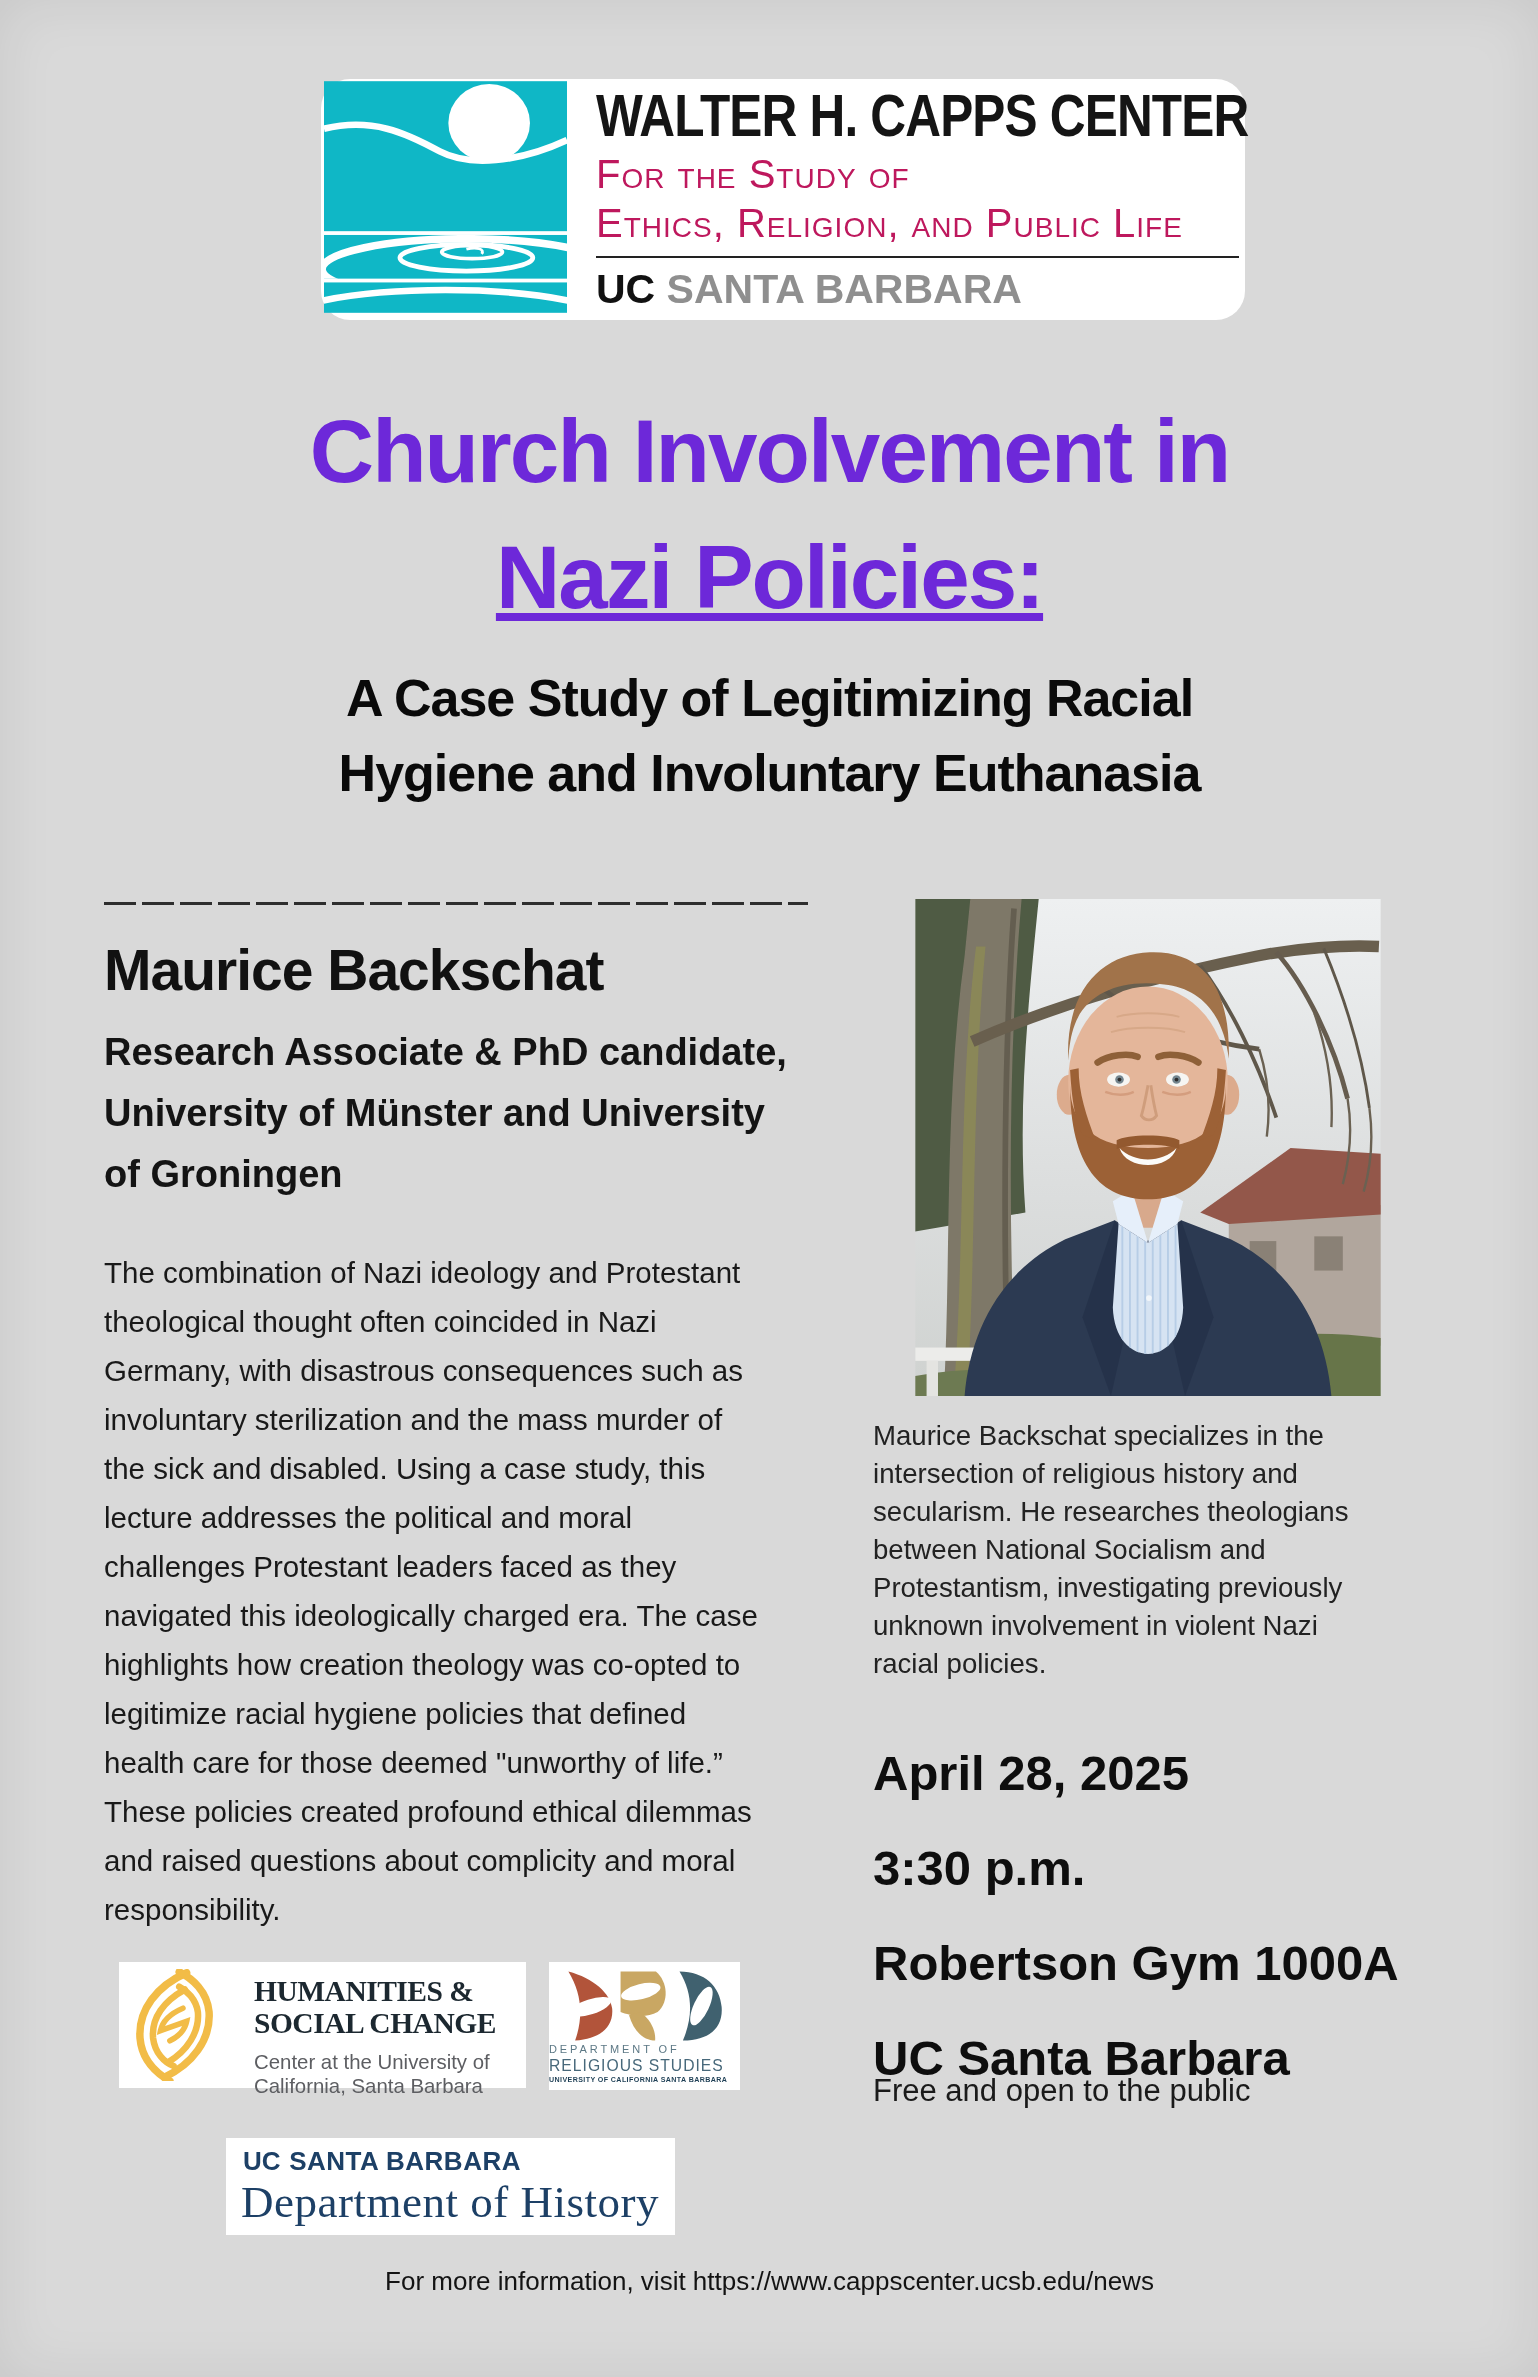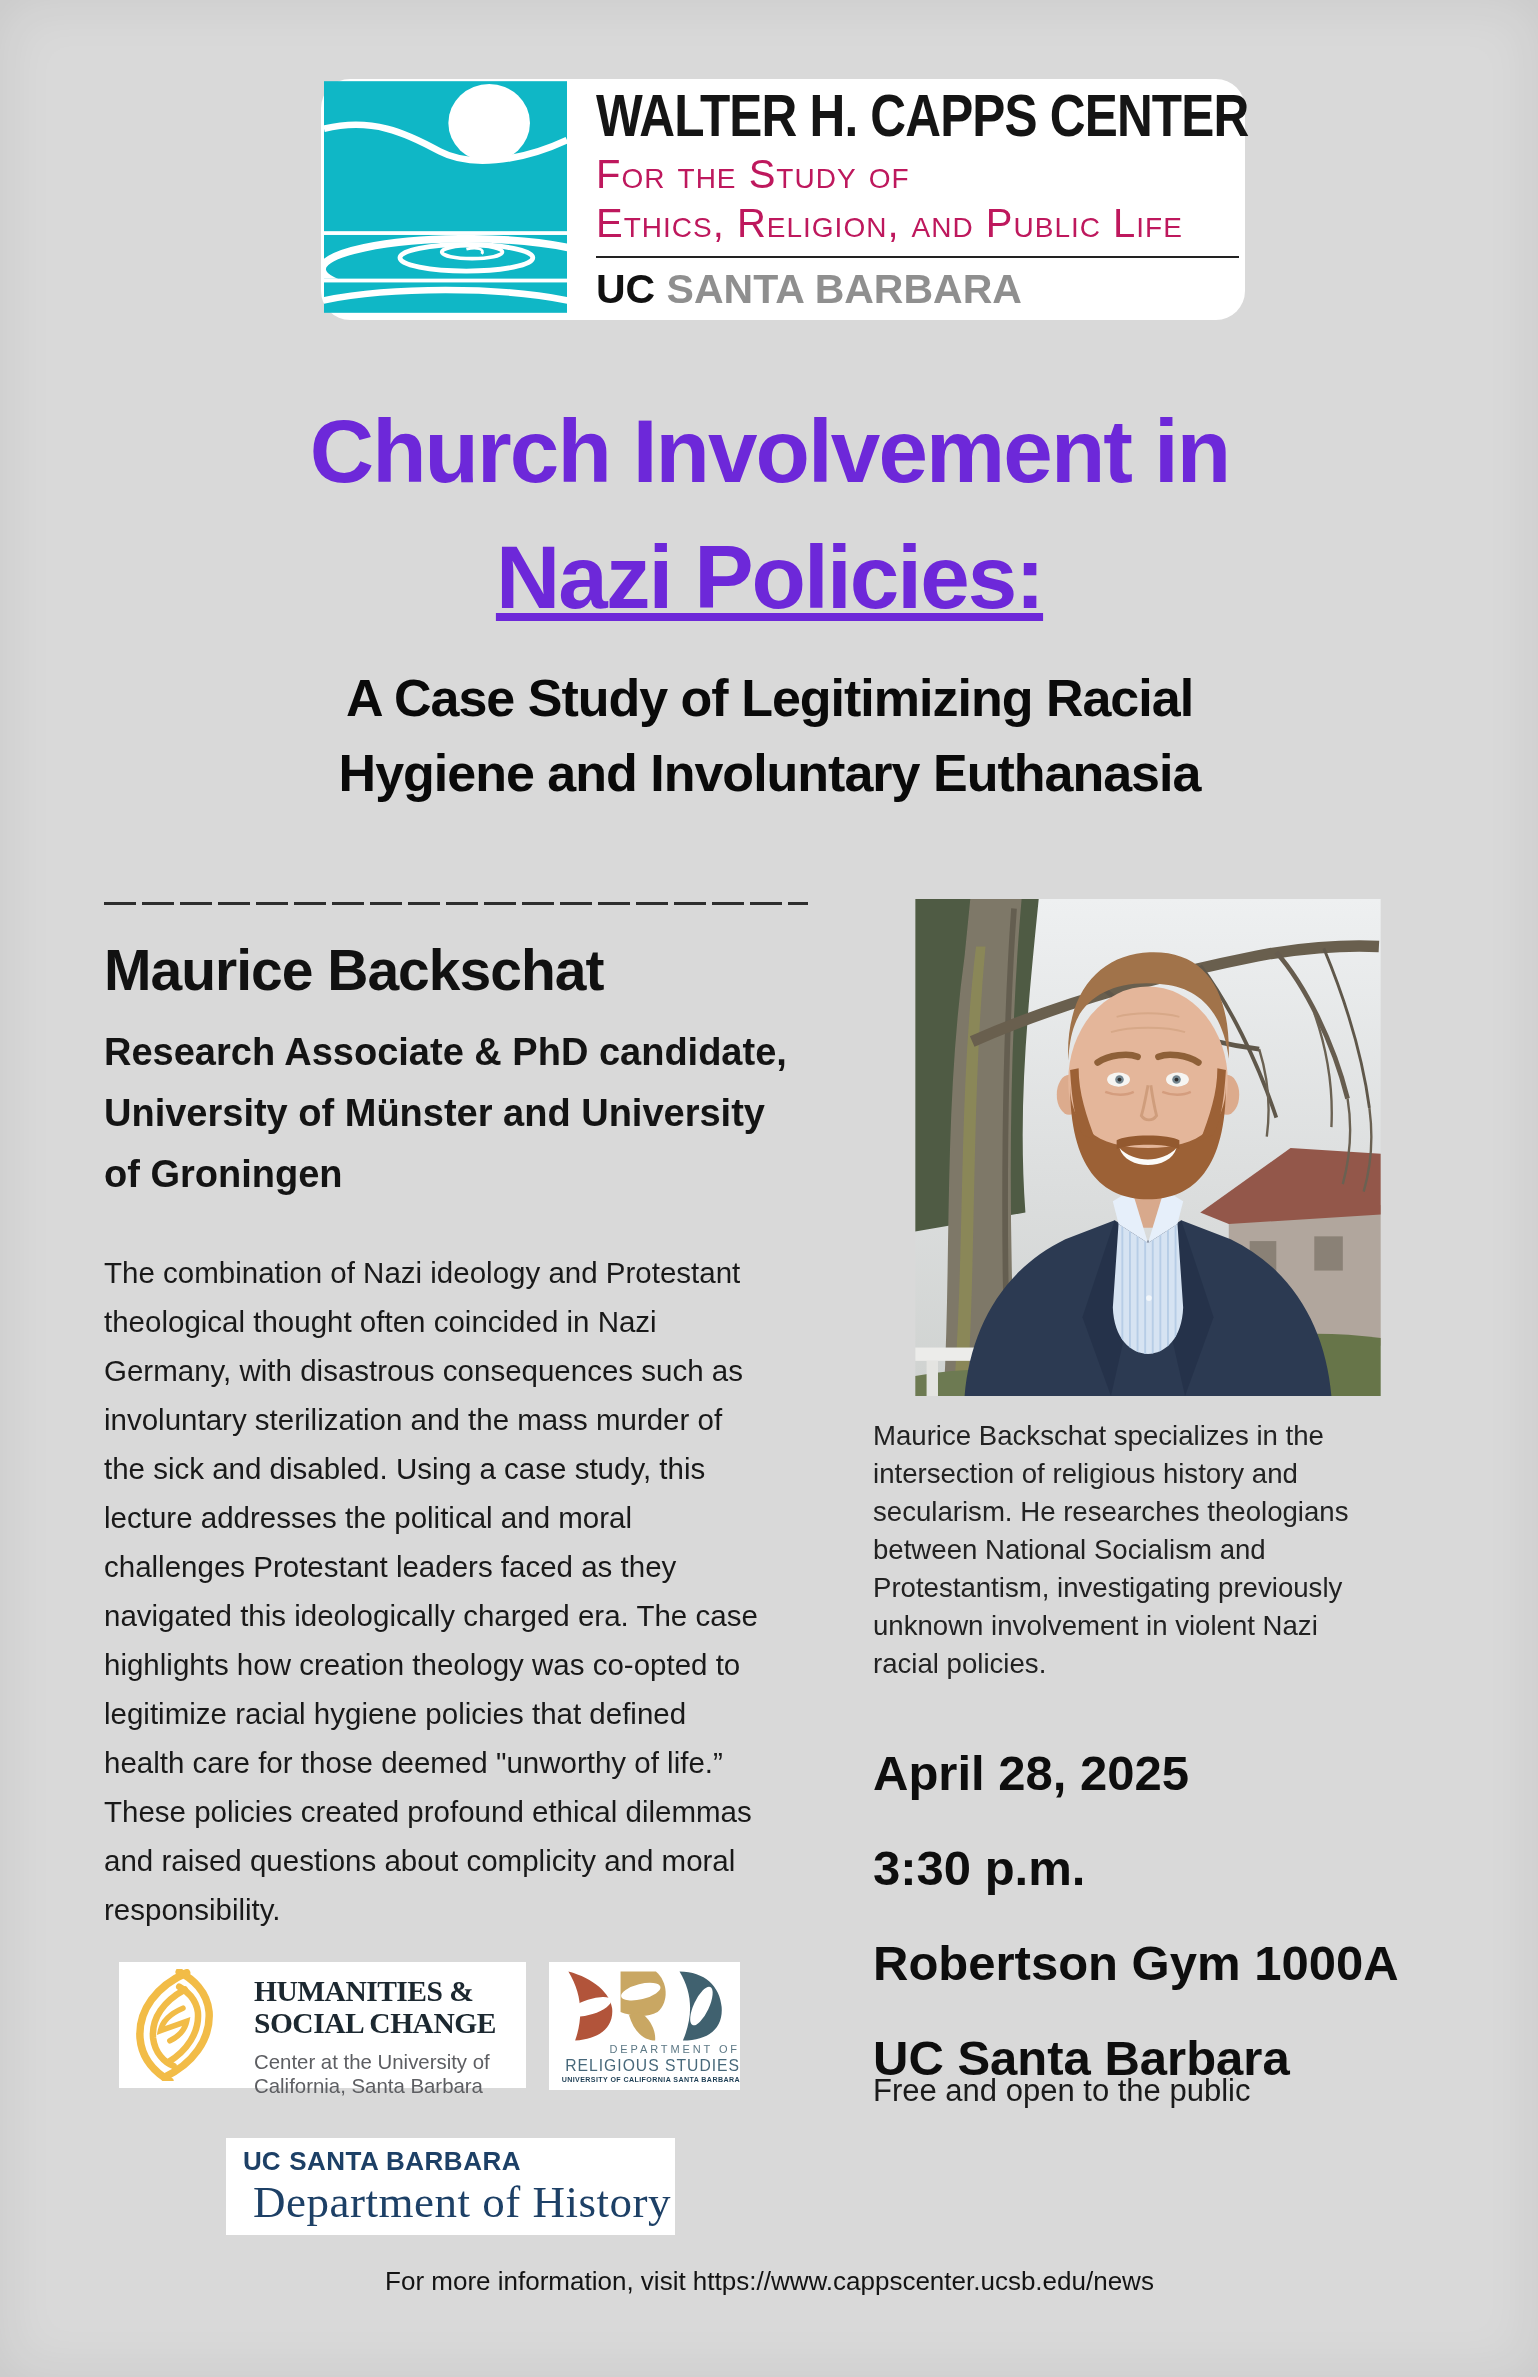--- a/index.html
+++ b/index.html
@@ -42,32 +42,32 @@
   .event{left:873px;top:1726px;width:590px;font-size:49px;font-weight:700;line-height:95px;color:#0e0e0e;}
   .admission{left:873px;top:2073px;font-size:31px;color:#1a1a1a;}
 
   
   .hsc-box{left:119px;top:1962px;width:407px;height:126px;background:#fff;}
   .hsc-icon{position:absolute;left:11.4px;top:6.7px;width:90px;height:112px;}
   .hsc-text{position:absolute;left:135px;top:13.3px;}
   .hsc-name{font-size:29.5px;font-weight:800;color:#1c2830;line-height:32px;letter-spacing:-0.5px;font-family:Liberation Serif, serif;}
   .hsc-tag{font-size:20.4px;color:#5d5e62;line-height:24px;margin-top:11px;}
 
-  .drs-box{left:549px;top:1962px;width:191px;height:128px;background:#fff;text-align:right;}
+  .drs-box{left:549px;top:1962px;width:191px;height:128px;background:#fff;text-align:left;}
   .drs-letters{display:block;margin:6.7px auto 0 auto;width:160px;height:74px;}
   .drs-dept{font-size:11px;letter-spacing:2.9px;color:#5c7885;line-height:13.3px;}
   .drs-name{font-size:15.7px;letter-spacing:1px;color:#47687a;line-height:19px;}
   .drs-univ{font-size:7.1px;font-weight:700;letter-spacing:0.4px;color:#1e3f55;line-height:10.5px;}
 
   .hist-box{left:226px;top:2138px;width:449px;height:97px;background:#fff;padding-left:0;}
   .hist-line1{position:absolute;left:17px;top:7.6px;font-size:26px;line-height:30px;}
   .hist-line1 .uc{font-weight:600;color:#1d4066;margin-right:8.6px;}
   .hist-line1 .campus{font-weight:800;color:#1d4066;letter-spacing:0.5px;}
   .hist-dept{position:absolute;left:15px;top:38px;font-size:45px;color:#1d4066;
-             font-family:"Liberation Serif","DejaVu Serif",serif;letter-spacing:0.5px;margin-left:12px;}
+             font-family:"Liberation Serif","DejaVu Serif",serif;letter-spacing:0.5px;}
 
   .footer{left:0;top:2266px;width:1539px;text-align:center;font-size:26px;color:#131313;}
 </style>
 </head>
 <body>
 
 <div class="poster">
 
   <div class="abs logo-box">
     <svg class="logo-mark" viewBox="0 0 256 244" xmlns="http://www.w3.org/2000/svg">

